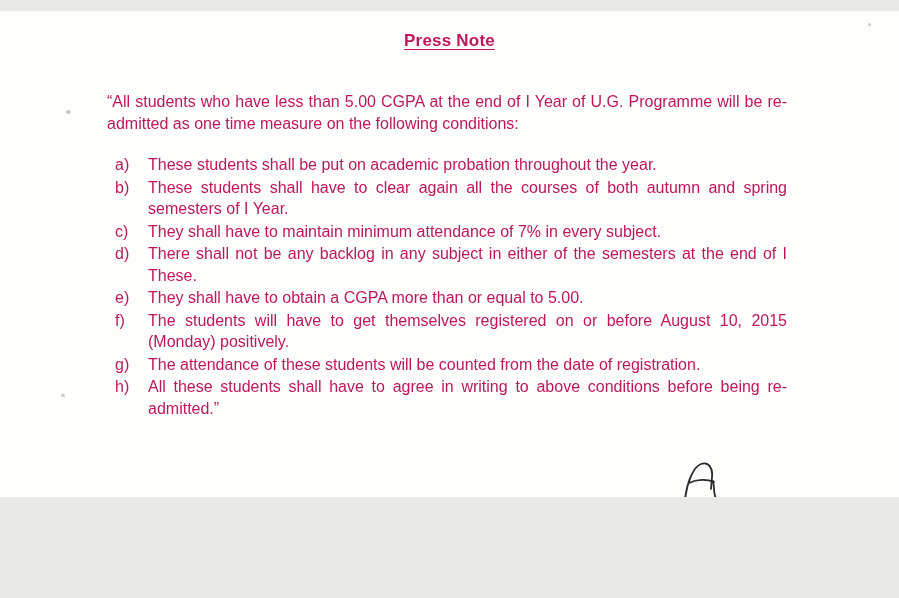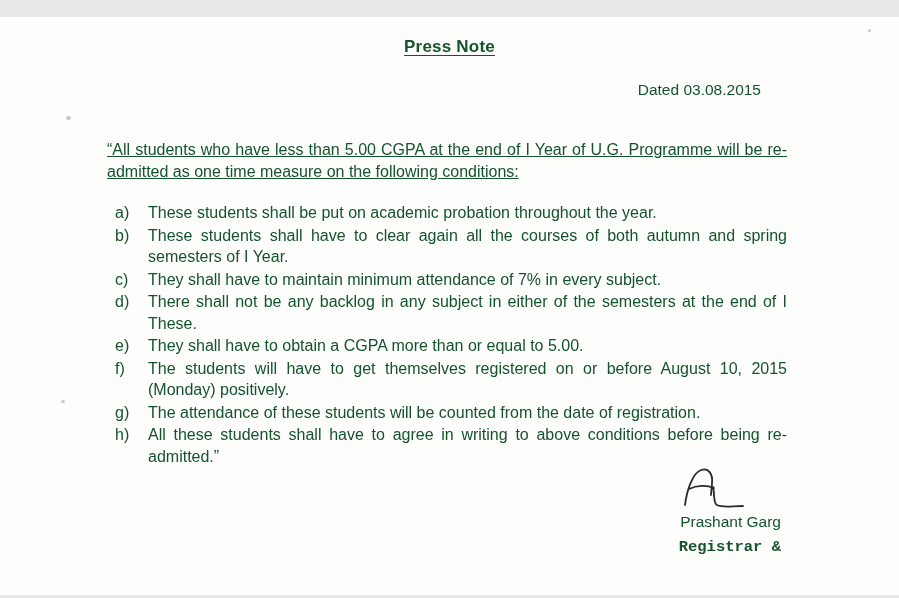--- a/index.html
+++ b/index.html
@@ -3,27 +3,27 @@
 <meta charset="utf-8">
 <style>
   html, body {
     margin: 0;
     padding: 0;
     background: #e9e9e7;
   }
   .page {
     position: relative;
     width: 899px;
-    height: 578px;
-    margin: 17px auto;
+    height: 486px;
+    margin: 11px auto;
     background: #fdfdfc;
     box-sizing: border-box;
     overflow: hidden;
     font-family: "Liberation Sans", sans-serif;
-    color: #14532d;
+    color: #be185d;
   }
   
   .speck {
     position: absolute;
     background: #9a9a98;
     border-radius: 50%;
     opacity: 0.55;
   }
   .speck.s1 { left: 66px; top: 99px;  width: 5px; height: 4px; }
   .speck.s2 { left: 61px; top: 383px; width: 4px; height: 3px; }
@@ -45,21 +45,20 @@
     margin-top: 24px;
     padding-right: 138px;
     text-align: right;
     font-size: 15.5px;
   }
   .intro {
     margin: 40px 112px 0 107px;
     font-size: 16px;
     line-height: 21.5px;
     text-align: justify;
-    text-decoration: underline;
   }
   .conditions {
     margin: 20px 112px 0 115px;
   }
   .condition-row {
     display: grid;
     grid-template-columns: 33px 1fr;
     font-size: 16px;
     line-height: 21.5px;
     margin-bottom: 1px;
@@ -98,21 +97,20 @@
 <div class="page">
 
   <span class="speck s1"></span>
   <span class="speck s2"></span>
   <span class="speck s3"></span>
 
   <h1 class="doc-title">
     <span>Press Note</span>
   </h1>
 
-  <div class="date-line">Dated 03.08.2015</div>
 
   <p class="intro">“All students who have less than 5.00 CGPA at the end of I Year of U.G. Programme will be re-admitted as one time measure on the following conditions:</p>
 
   <div class="conditions">
 
     <div class="condition-row">
       <span class="cond-label">a)</span>
       <span class="cond-text">These students shall be put on academic probation throughout the year.</span>
     </div>
 

